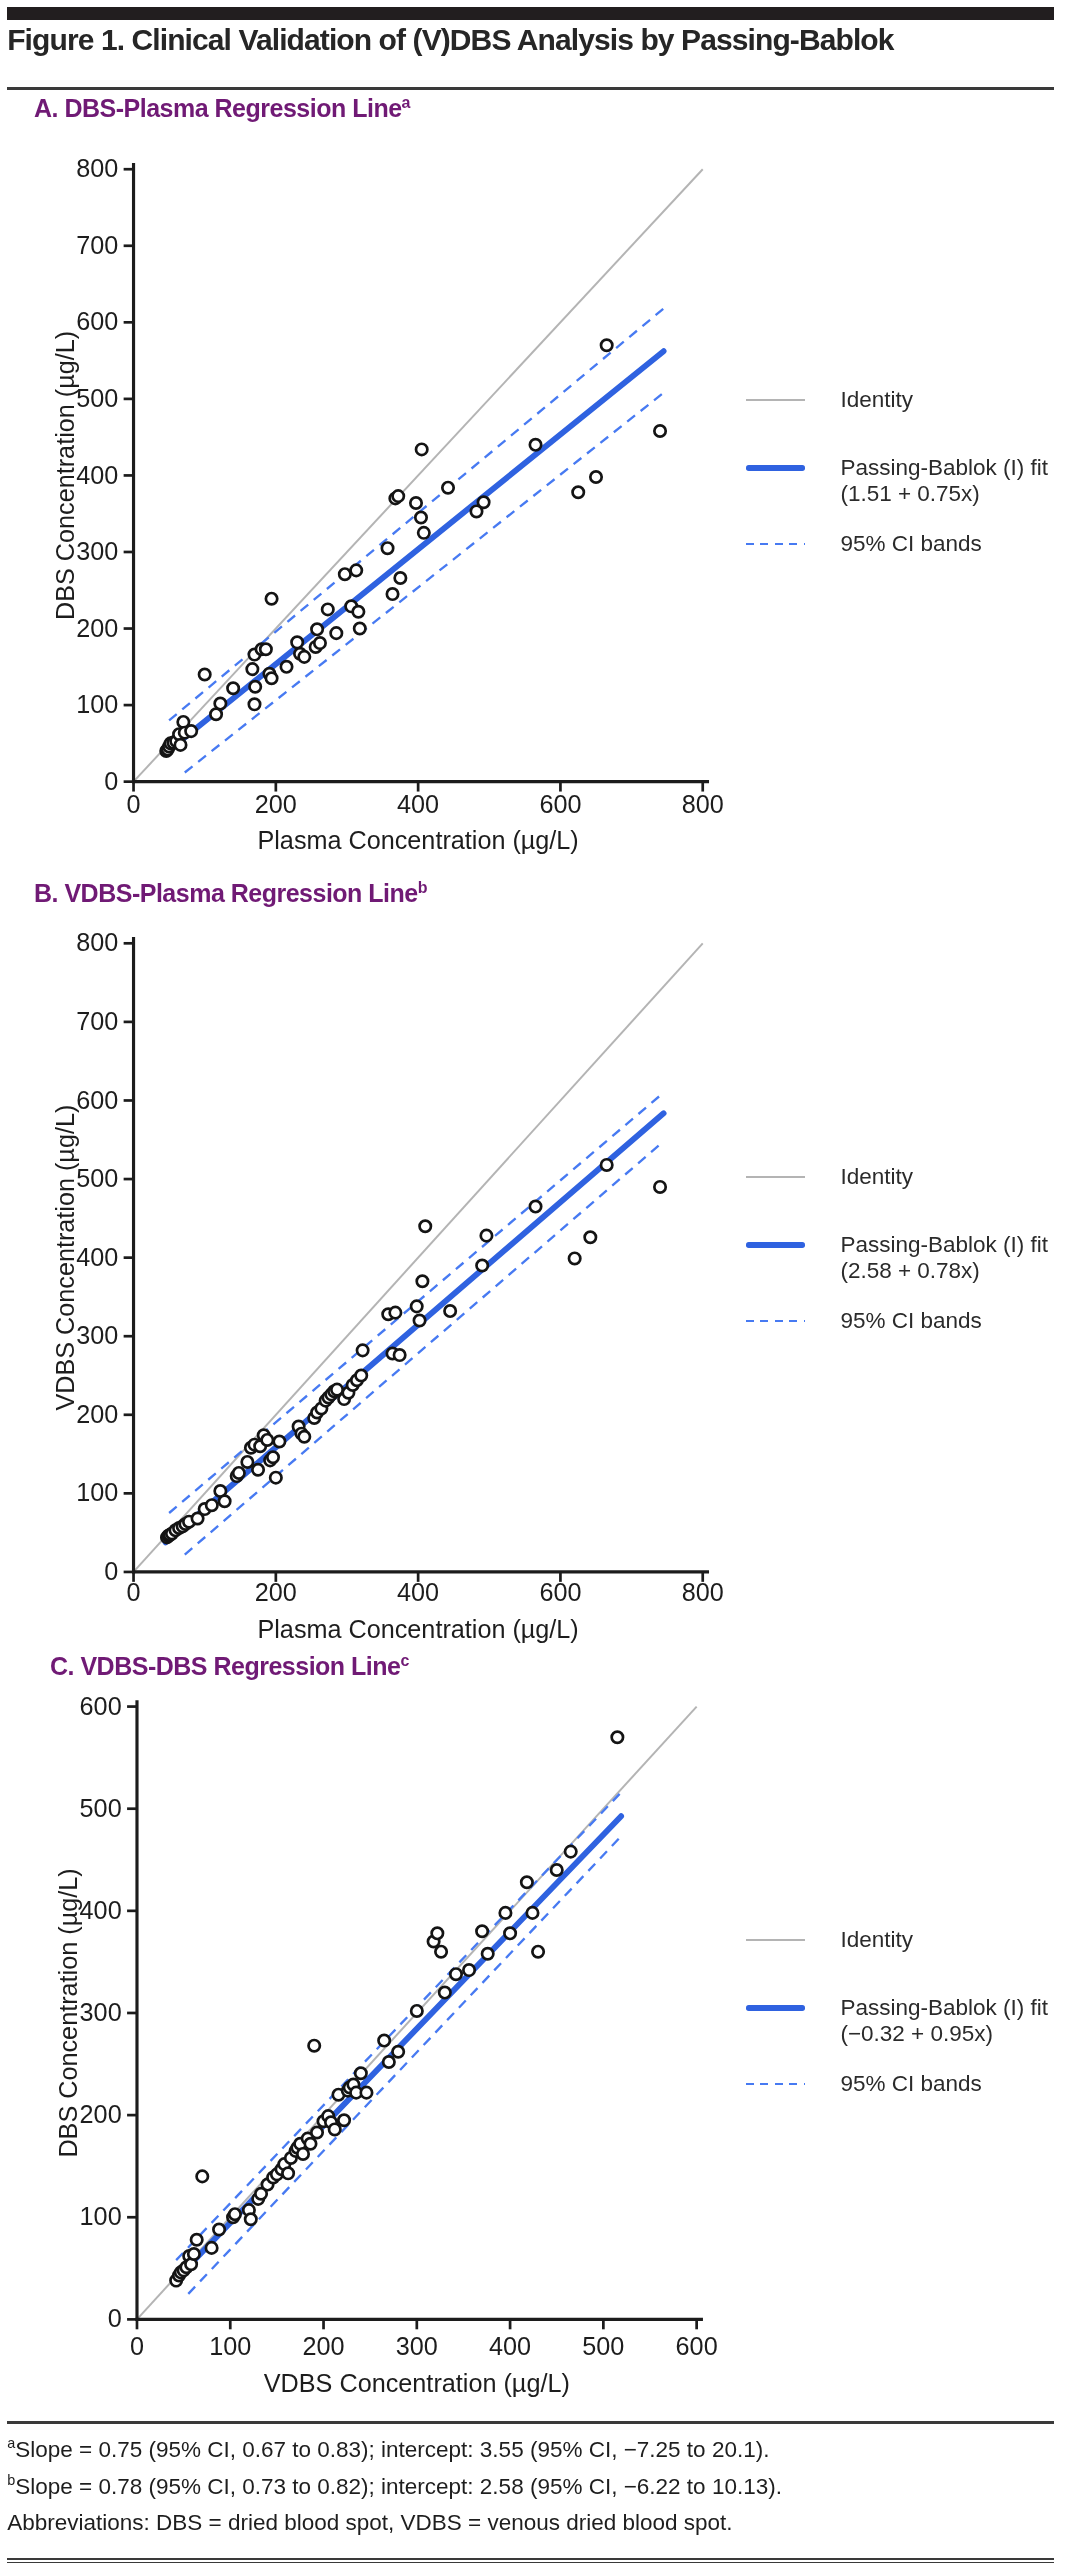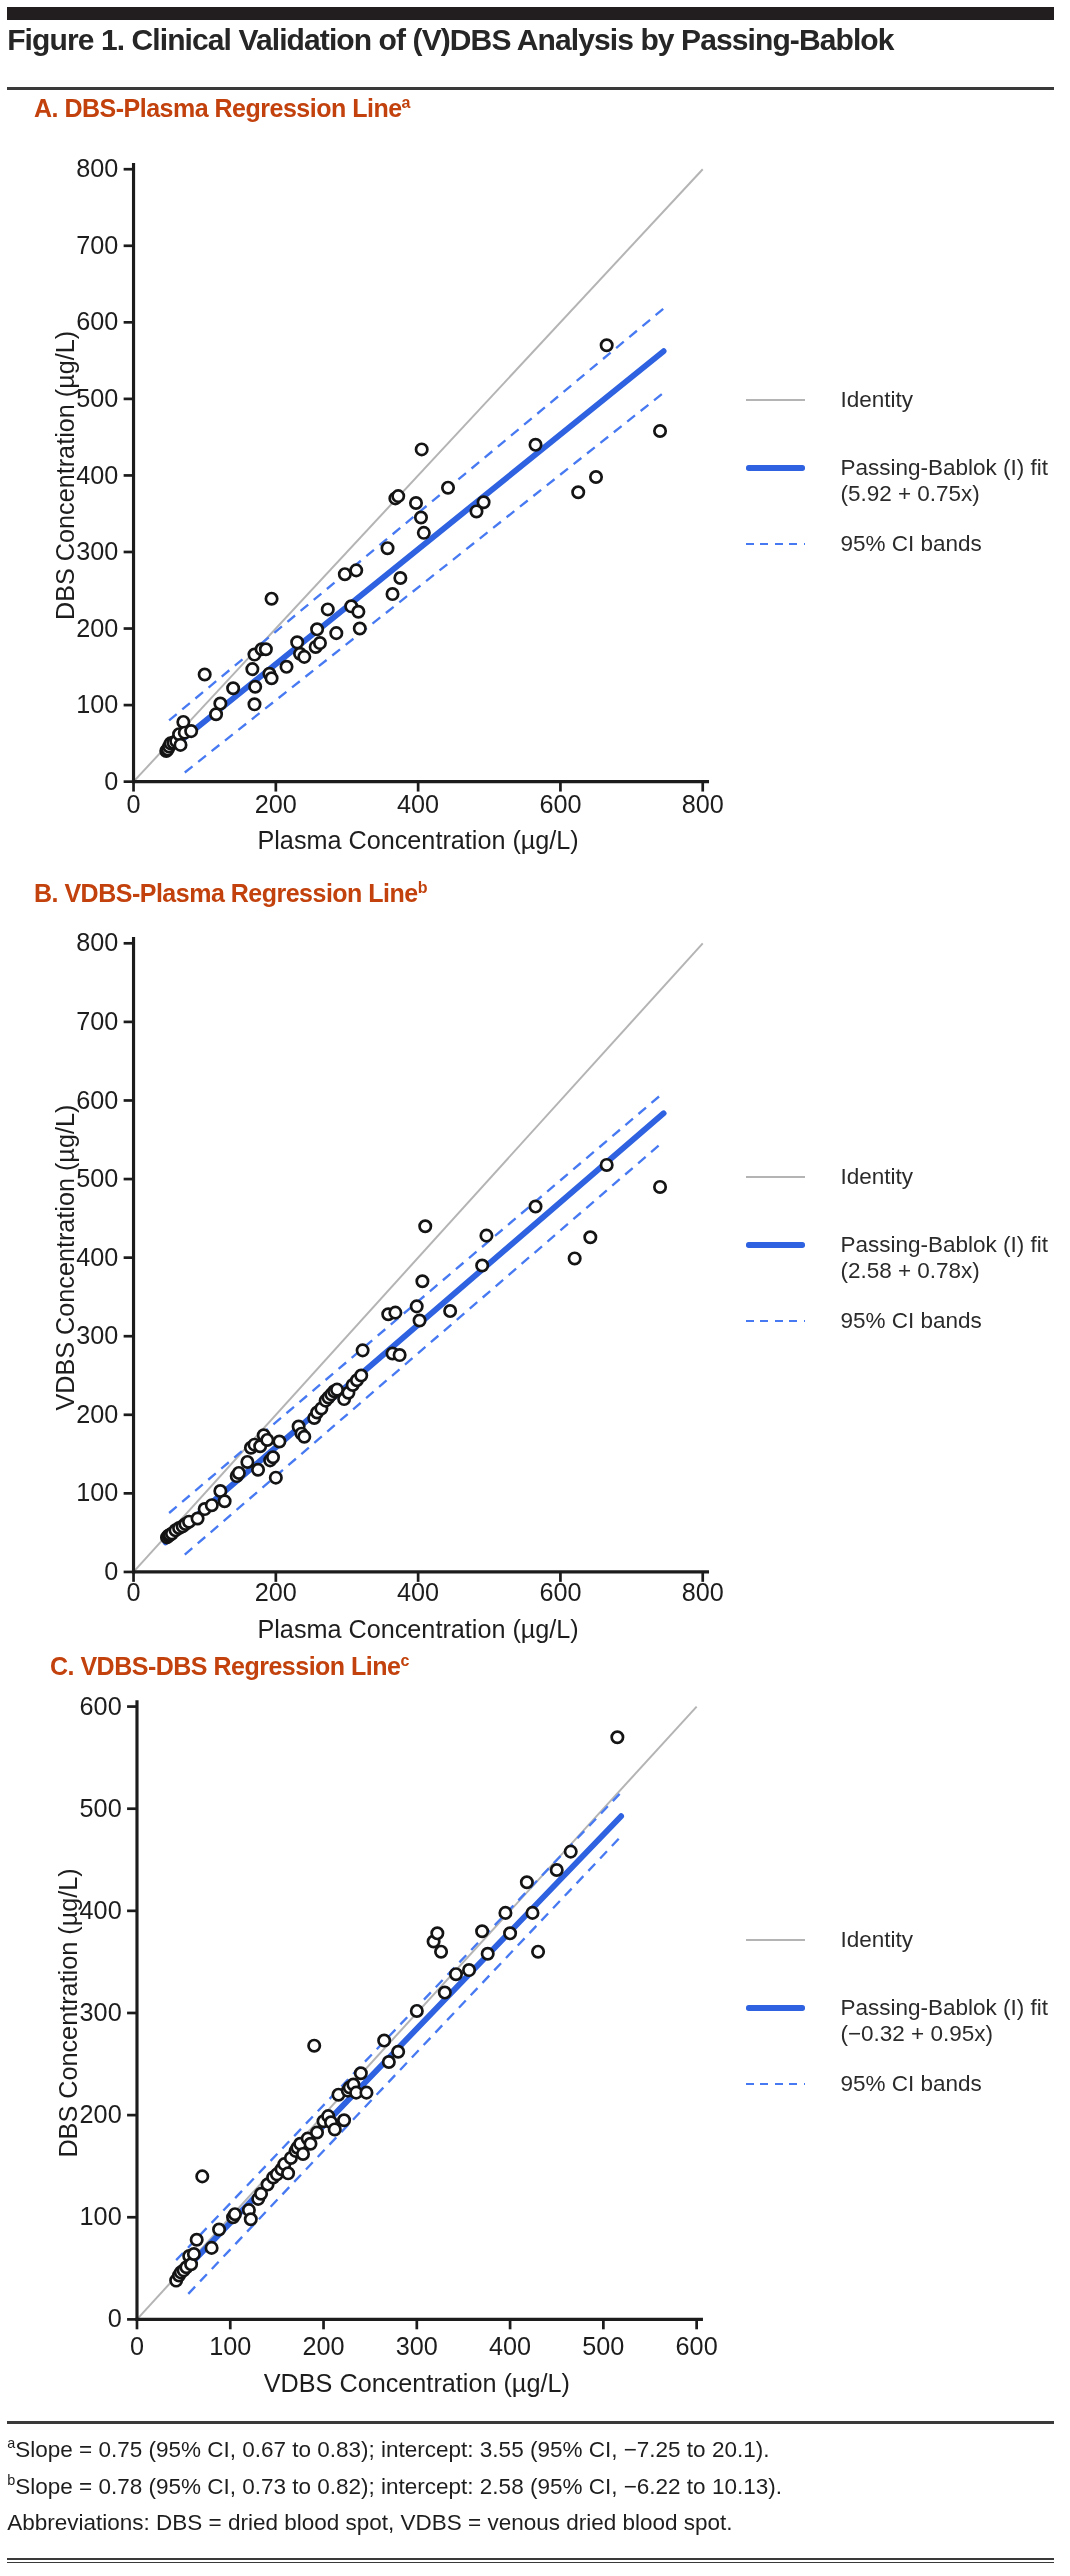--- a/index.html
+++ b/index.html
@@ -3,21 +3,21 @@
 <meta charset="utf-8">
 <style>
   html,body{margin:0;padding:0;background:#ffffff;}
   #page{position:relative;width:1054px;height:2576px;background:#ffffff;overflow:hidden;
         font-family:"Liberation Sans", sans-serif;color:#222;}
   .abs{position:absolute;}
   #top-bar{left:7.2px;top:7.2px;width:1057px;height:12.6px;background:#221e1f;}
   #title{left:7.2px;top:22.5px;width:1061px;font-size:30px;font-weight:700;line-height:33px;
          letter-spacing:-0.9px;color:#262626;}
   #title-rule{left:7.2px;top:87px;width:1057px;height:2.7px;background:#3a3a3a;}
-  .section-header{left:34px;font-size:25px;font-weight:700;letter-spacing:-0.5px;color:#c2410c;}
+  .section-header{left:34px;font-size:25px;font-weight:700;letter-spacing:-0.5px;color:#701a75;}
   .section-header sup{font-size:16px;font-weight:700;}
   #header-a{top:94px;}
   #header-b{top:879px;}
   #header-c{top:1652px;margin-left:16px;}
   svg text{font-family:"Liberation Sans", sans-serif;fill:#1d1d1d;}
   svg text.tick{font-size:28px;}
   svg text.axis-title{font-size:28px;}
   #chart-a{left:0;top:135px;}
   #chart-b{left:0;top:919px;}
   #chart-c{left:0;top:1666px;}
@@ -149,21 +149,21 @@
 
   <div id="legend-a" class="abs legend">
     <div class="lg-row" style="top:0">
       <span class="sw sw-identity"></span>
       <span class="lg-label">Identity</span>
     </div>
     <div class="lg-row fit-row" style="top:68px">
       <span class="sw sw-fit"></span>
       <div class="lg-label">
         <div>Passing-Bablok (I) fit</div>
-        <div>(5.92 + 0.75x)</div>
+        <div>(1.51 + 0.75x)</div>
       </div>
     </div>
     <div class="lg-row" style="top:144px">
       <span class="sw sw-ci"></span>
       <span class="lg-label">95% CI bands</span>
     </div>
   </div>
 
   <div id="header-b" class="abs section-header"><span>B. VDBS-Plasma Regression Line</span><sup>b</sup></div>
 

